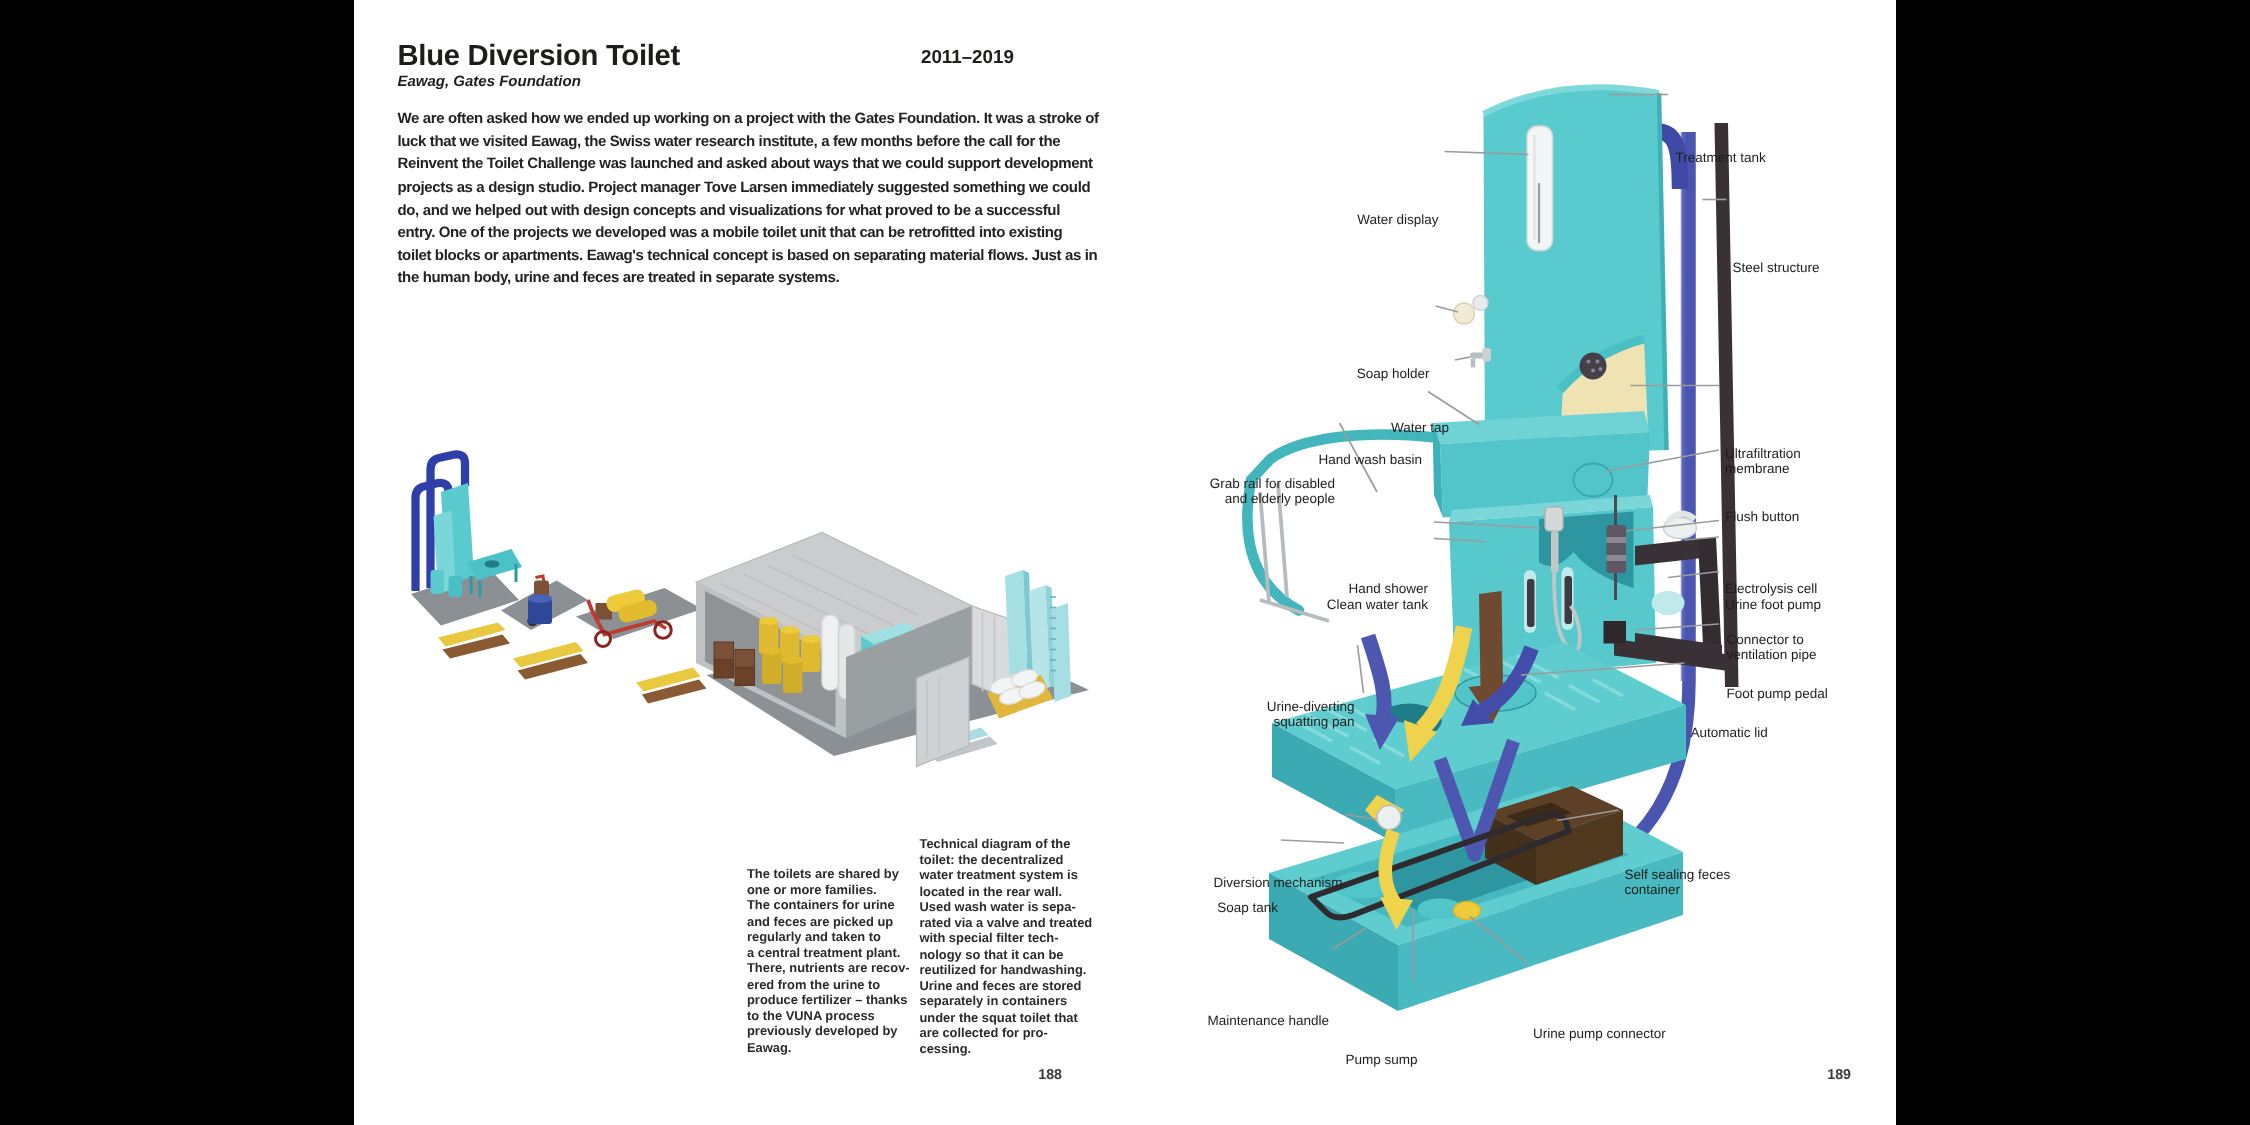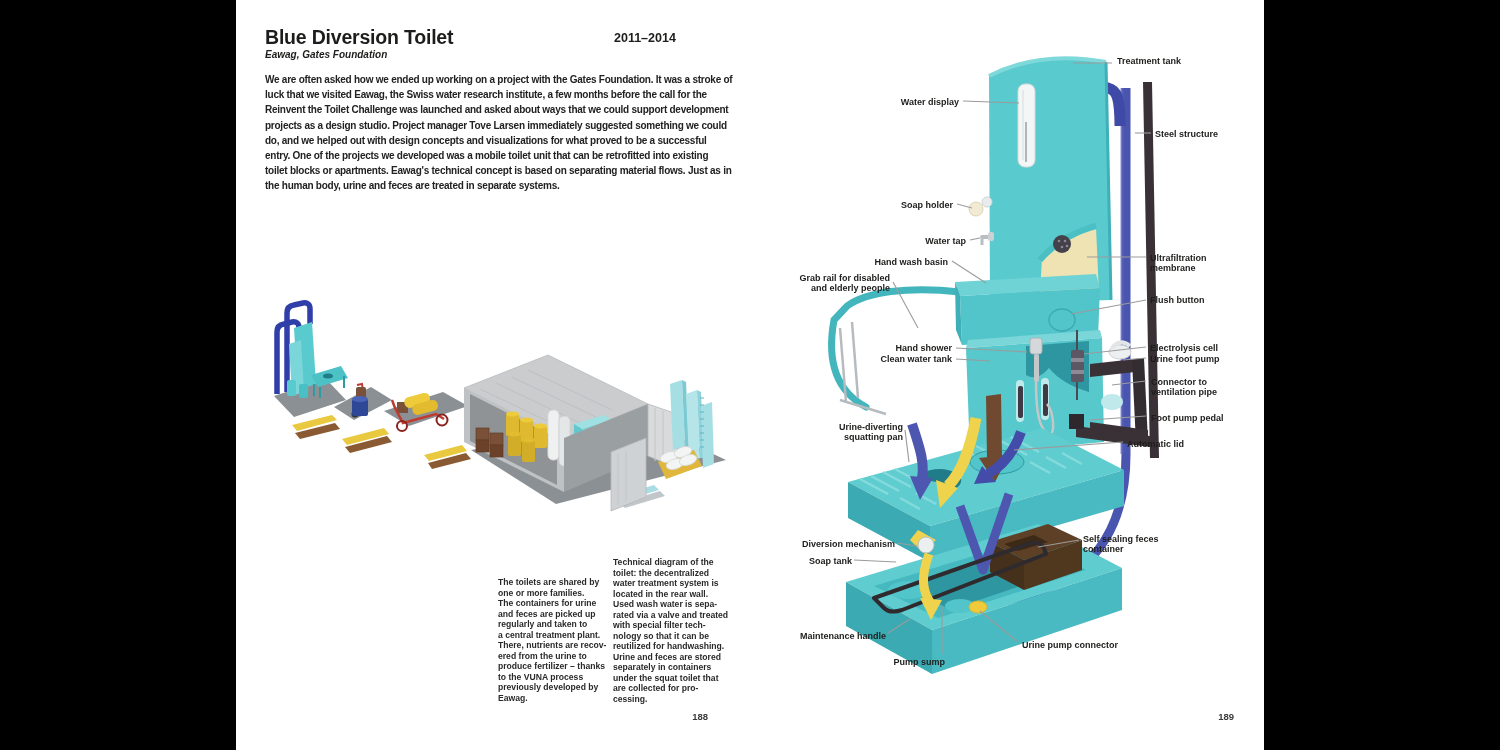--- a/index.html
+++ b/index.html
@@ -28,32 +28,32 @@
   .pagenum{position:absolute;font-size:9.5px;font-weight:bold;color:#3a3a3a;width:32px;text-align:right;}
   .pagenum.p188{left:440px;top:711px;}
   .pagenum.p189{left:966px;top:711px;}
 
   
   .illus{position:absolute;left:20px;top:292px;width:475px;height:225px;}
   .diagram{position:absolute;left:554px;top:30px;width:474px;height:670px;}
   .diagram svg.art{position:absolute;left:0;top:0;width:474px;height:670px;}
 
   
-  .lab{position:absolute;font-size:9px;font-weight:bold;line-height:10px;color:#1d1d1b;white-space:nowrap;}
+  .lab{position:absolute;font-size:9px;font-weight:normal;line-height:10px;color:#1d1d1b;white-space:nowrap;margin-top:44px;}
   .lab.r{text-align:right;}
   .lab.wrap{white-space:normal;}
 </style>
 </head>
 <body>
 
 <div class="spread">
 
   <div class="title">Blue Diversion Toilet</div>
   <div class="subtitle">Eawag, Gates Foundation</div>
-  <div class="daterange">2011–2014</div>
+  <div class="daterange">2011–2019</div>
   <div class="bodytext">We are often asked how we ended up working on a project with the Gates Foundation. It was a stroke of luck that we visited Eawag, the Swiss water research institute, a few months before the call for the Reinvent the Toilet Challenge was launched and asked about ways that we could support development projects as a design studio. Project manager Tove Larsen immediately suggested something we could do, and we helped out with design concepts and visualizations for what proved to be a successful entry. One of the projects we developed was a mobile toilet unit that can be retrofitted into existing toilet blocks or apartments. Eawag's technical concept is based on separating material flows. Just as in the human body, urine and feces are treated in separate systems.</div>
 
   <div class="illus">
     <svg viewBox="0 0 475 225" width="475" height="225">
 
       <polygon points="215,158 385,128 470,168 300,212" fill="#8b9094"></polygon>
 
       <polygon points="18,104 70,87 90,108 38,125" fill="#8b9094"></polygon>
       <polygon points="78,115 115,95 136,108 98,128" fill="#8b9094"></polygon>
       <polygon points="128,119 187,100 212,114 153,134" fill="#8b9094"></polygon>

